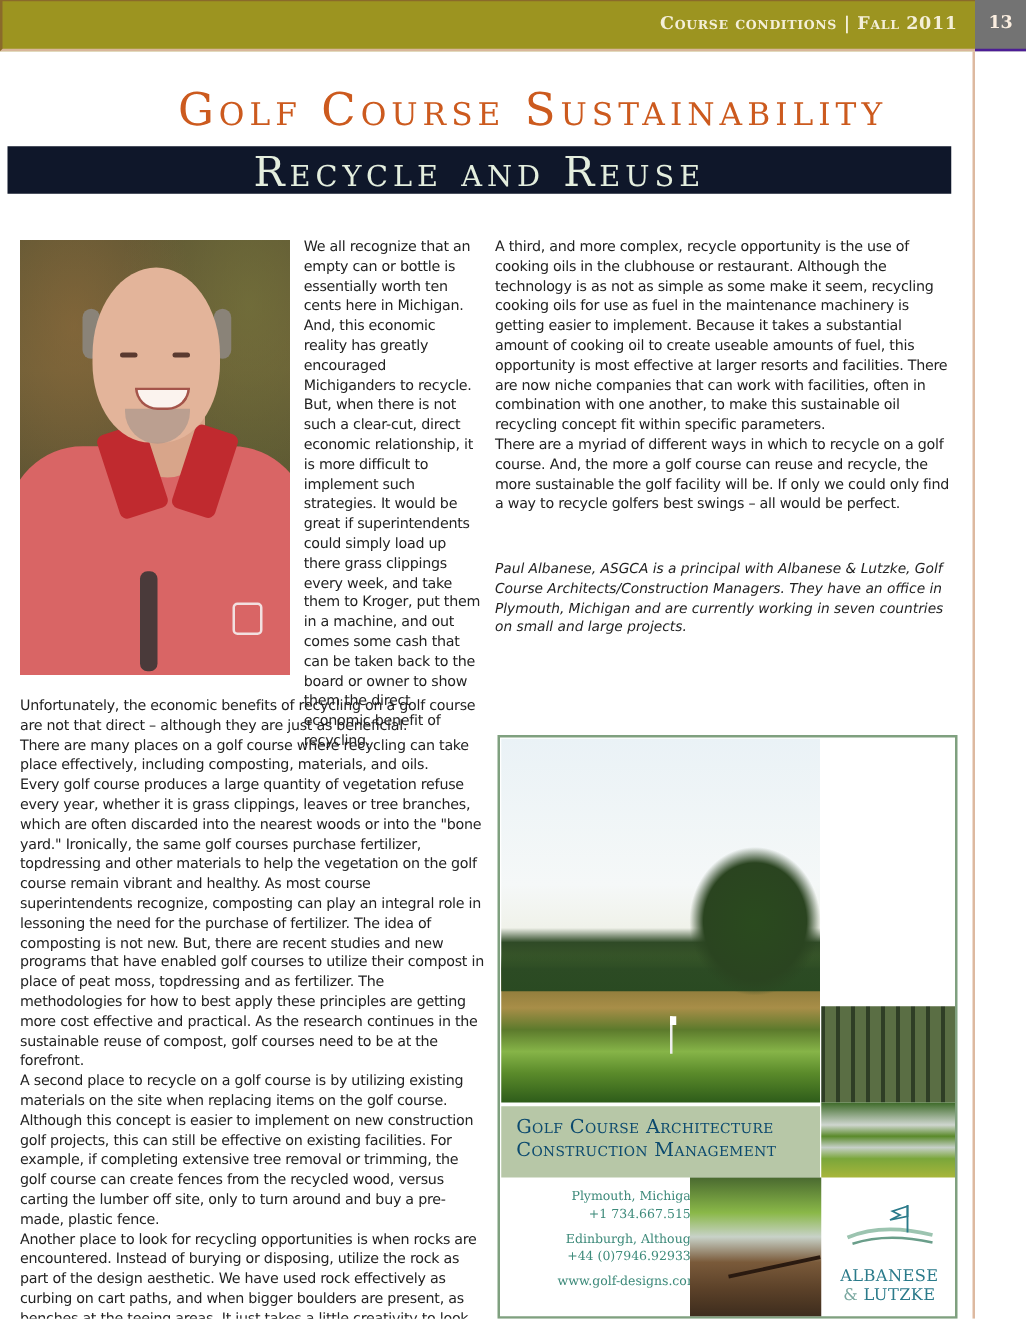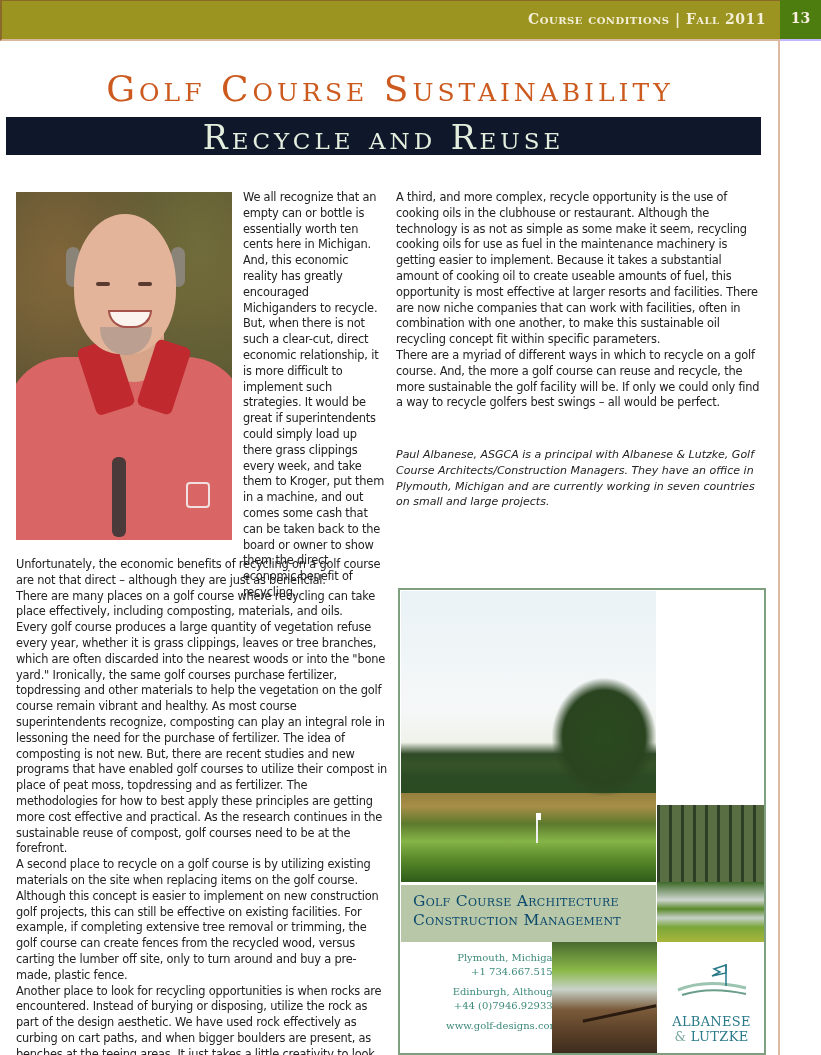--- a/index.html
+++ b/index.html
@@ -18,22 +18,22 @@
     border-bottom: 2px solid #d8b79a;
     box-sizing: border-box;
   }
   .header-title {
     position: absolute; right: 14px; top: 10px;
     font-family: "DejaVu Serif", serif; font-variant: small-caps;
     font-size: 14px; font-weight: bold; color: #f4efd8; letter-spacing: 0.5px;
   }
   .page-num-box {
     position: absolute; left: 780px; top: 0; width: 41px; height: 41px;
-    background: #4d7c0f;
-    border-bottom: 2px solid #c4b5fd; box-sizing: border-box;
+    background: #737373;
+    border-bottom: 2px solid #4c1d95; box-sizing: border-box;
   }
   .page-num {
     position: absolute; left: 0; right: 0; top: 10px; text-align: center;
     font-family: "DejaVu Serif", serif; font-weight: bold; font-size: 14px; color: #fbeee0;
   }
   .right-rule {
     position: absolute; left: 778px; top: 41px; width: 2px; height: 1014px;
     background: #ddb9a0;
   }
   
@@ -208,21 +208,21 @@
 <body>
 
 <div class="header-bar">
   <span class="header-title">Course conditions  |  Fall 2011</span>
 </div>
 <div class="page-num-box">
   <div class="page-num">13</div>
 </div>
 <div class="right-rule"></div>
 
-<h1 class="main-title" style="margin:0;">Golf Course Sustainability</h1>
+<h1 class="main-title" style="margin:0;padding-left:36px;">Golf Course Sustainability</h1>
 <div class="sub-bar">
   <h2 class="sub-title" style="margin:0;font-weight:normal;">Recycle and Reuse</h2>
 </div>
 
 <div class="author-photo" title="Portrait of Paul Albanese">
   <div class="bg-blur"></div>
   <div class="shirt"></div>
   <div class="neck"></div>
   <div class="collar-l"></div>
   <div class="collar-r"></div>

